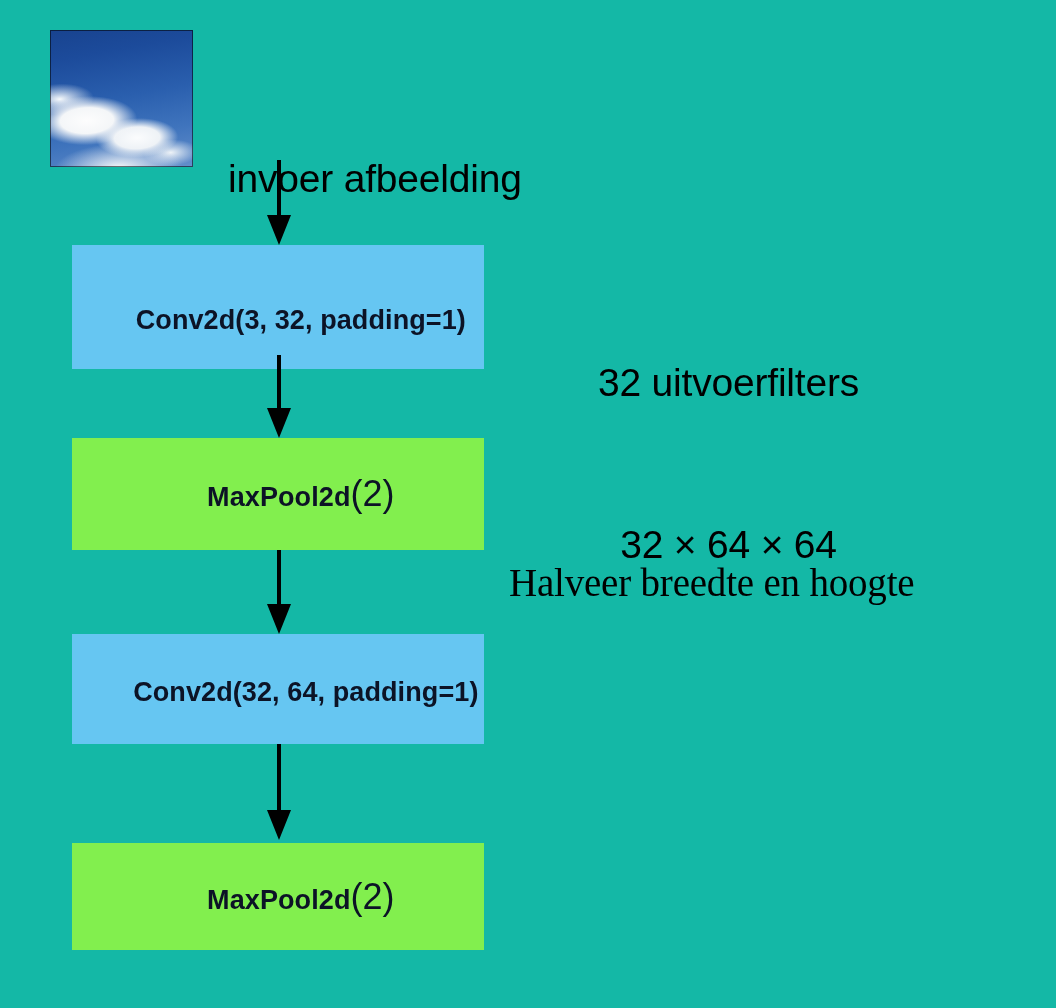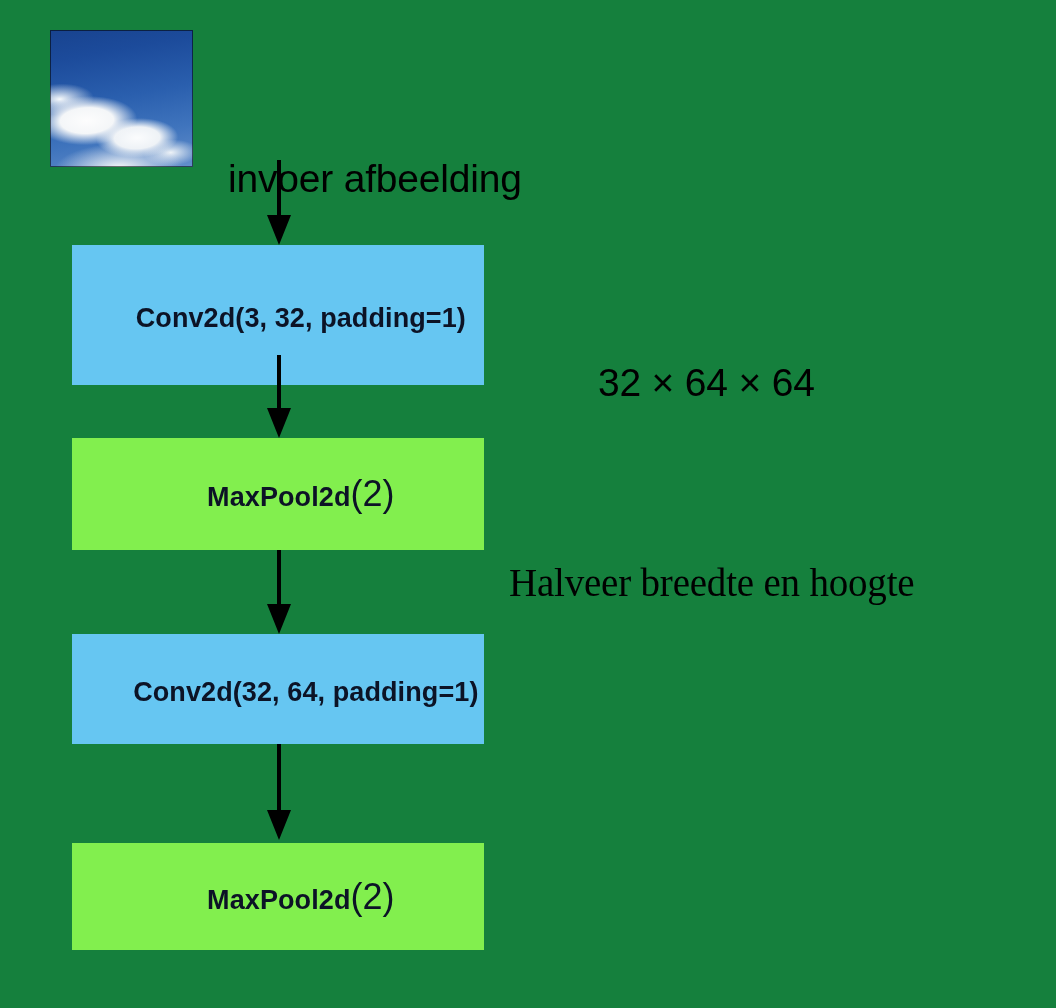--- a/index.html
+++ b/index.html
@@ -9,21 +9,21 @@
     background: #ffffff;
   }
   body {
     font-family: "Liberation Sans", "DejaVu Sans", sans-serif;
     -webkit-font-smoothing: antialiased;
   }
   #canvas {
     position: relative;
     width: 1056px;
     height: 1008px;
-    background: #15803d;
+    background: #14b8a6;
     overflow: hidden;
   }
 
   
   .thumb-wrap {
     position: absolute;
     left: 50px;
     top: 30px;
     width: 143px;
     height: 137px;
@@ -86,21 +86,21 @@
     font-size: 27px;
     letter-spacing: 0.1px;
     white-space: pre;
   }
   .layer-label .arg {
     font-weight: normal;
     font-size: 36px;
     letter-spacing: 0;
   }
 
-  #conv1-box { top: 245px; height: 140px; }
+  #conv1-box { top: 245px; height: 124px; align-items: flex-end; }
   #pool1-box { top: 438px; height: 112px; }
   #conv2-box { top: 634px; height: 110px; padding-left: 10px; }
   #pool2-box { top: 843px; height: 107px; }
 
   
   .arrow {
     position: absolute;
     left: 262px;
     width: 34px;
   }
@@ -133,20 +133,21 @@
     </svg>
   </div>
 
   <div class="layer-box conv" id="conv1-box">
     <span class="layer-label">
       <span>Conv2d(3, 32, padding=1)</span><span class="arg"></span>
     </span>
   </div>
 
   <div class="caption" id="conv1-note">
+    <span class="l1">32 uitvoerfilters</span>
     <span class="l2">32 × 64 × 64</span>
   </div>
 
   <div class="arrow" id="arrow-2">
     <svg viewBox="0 0 34 83" preserveAspectRatio="none" aria-hidden="true">
       <line x1="17" y1="0" x2="17" y2="58" stroke="#000" stroke-width="4"></line>
       <polygon points="17,83 5,53 29,53" fill="#000"></polygon>
     </svg>
   </div>
 

